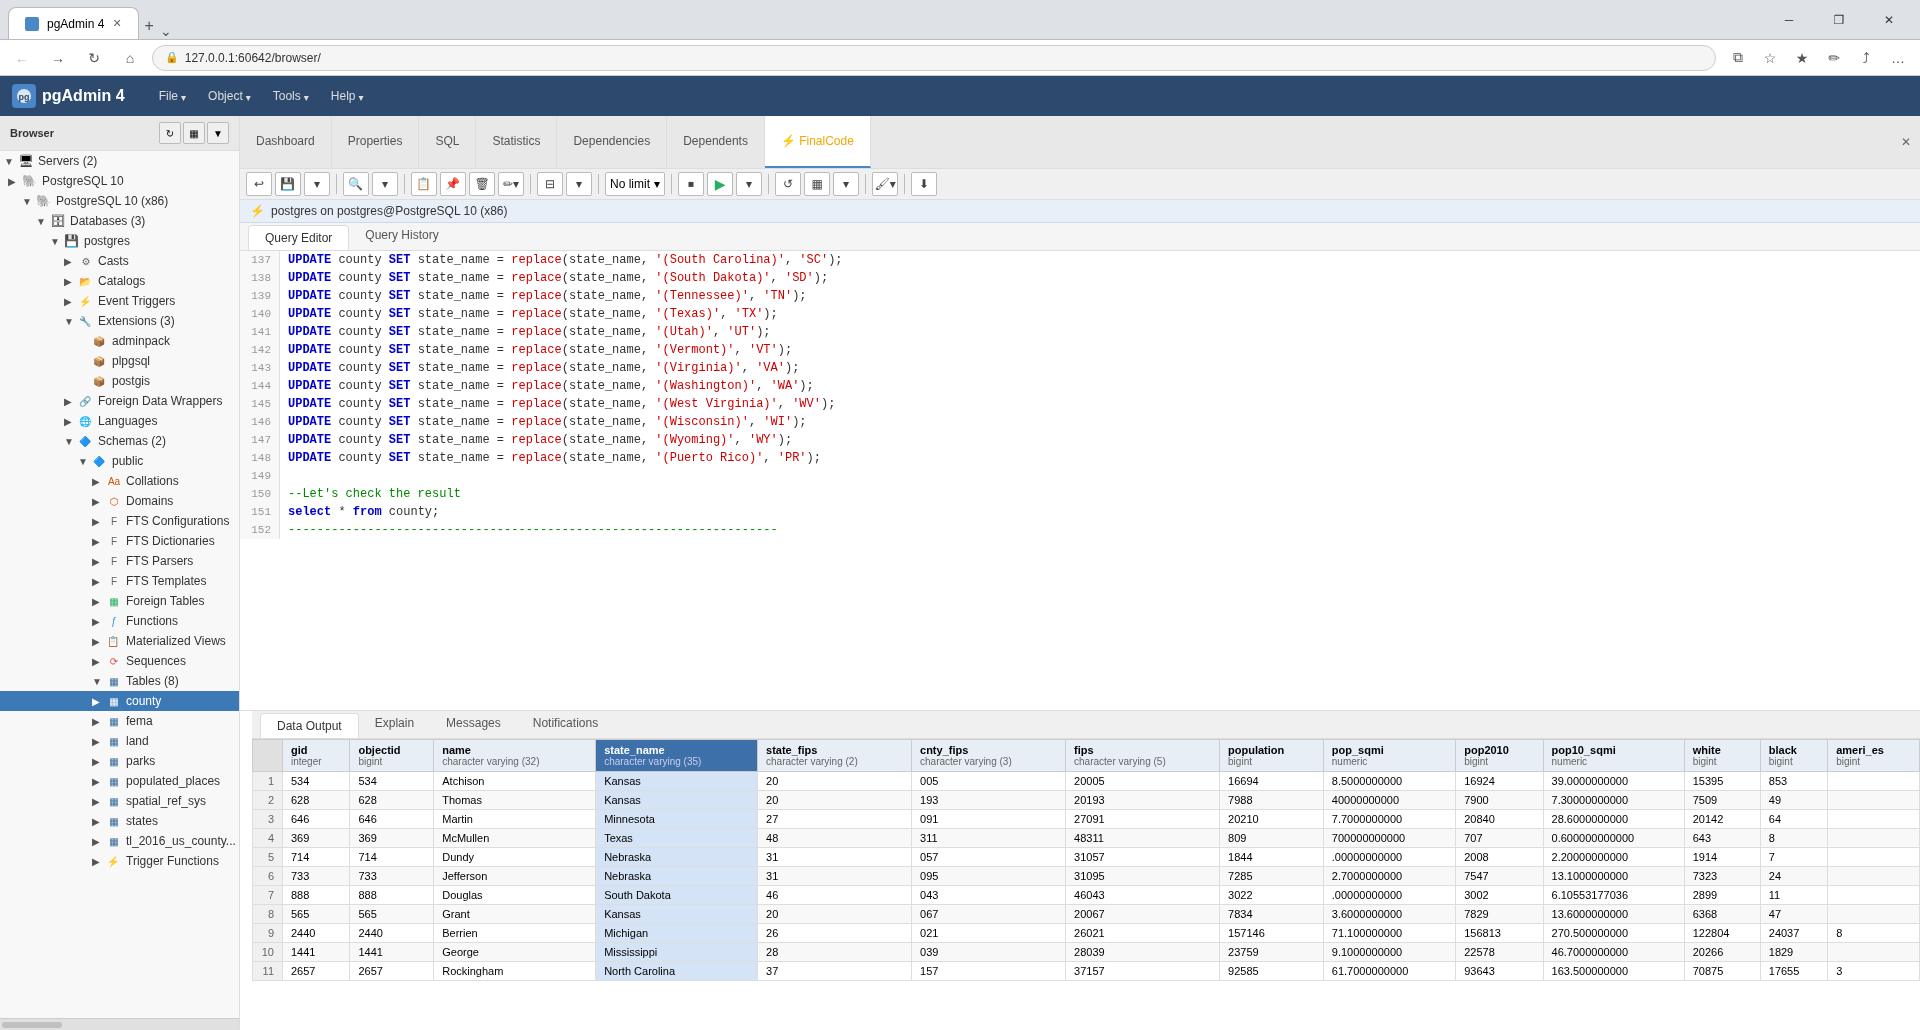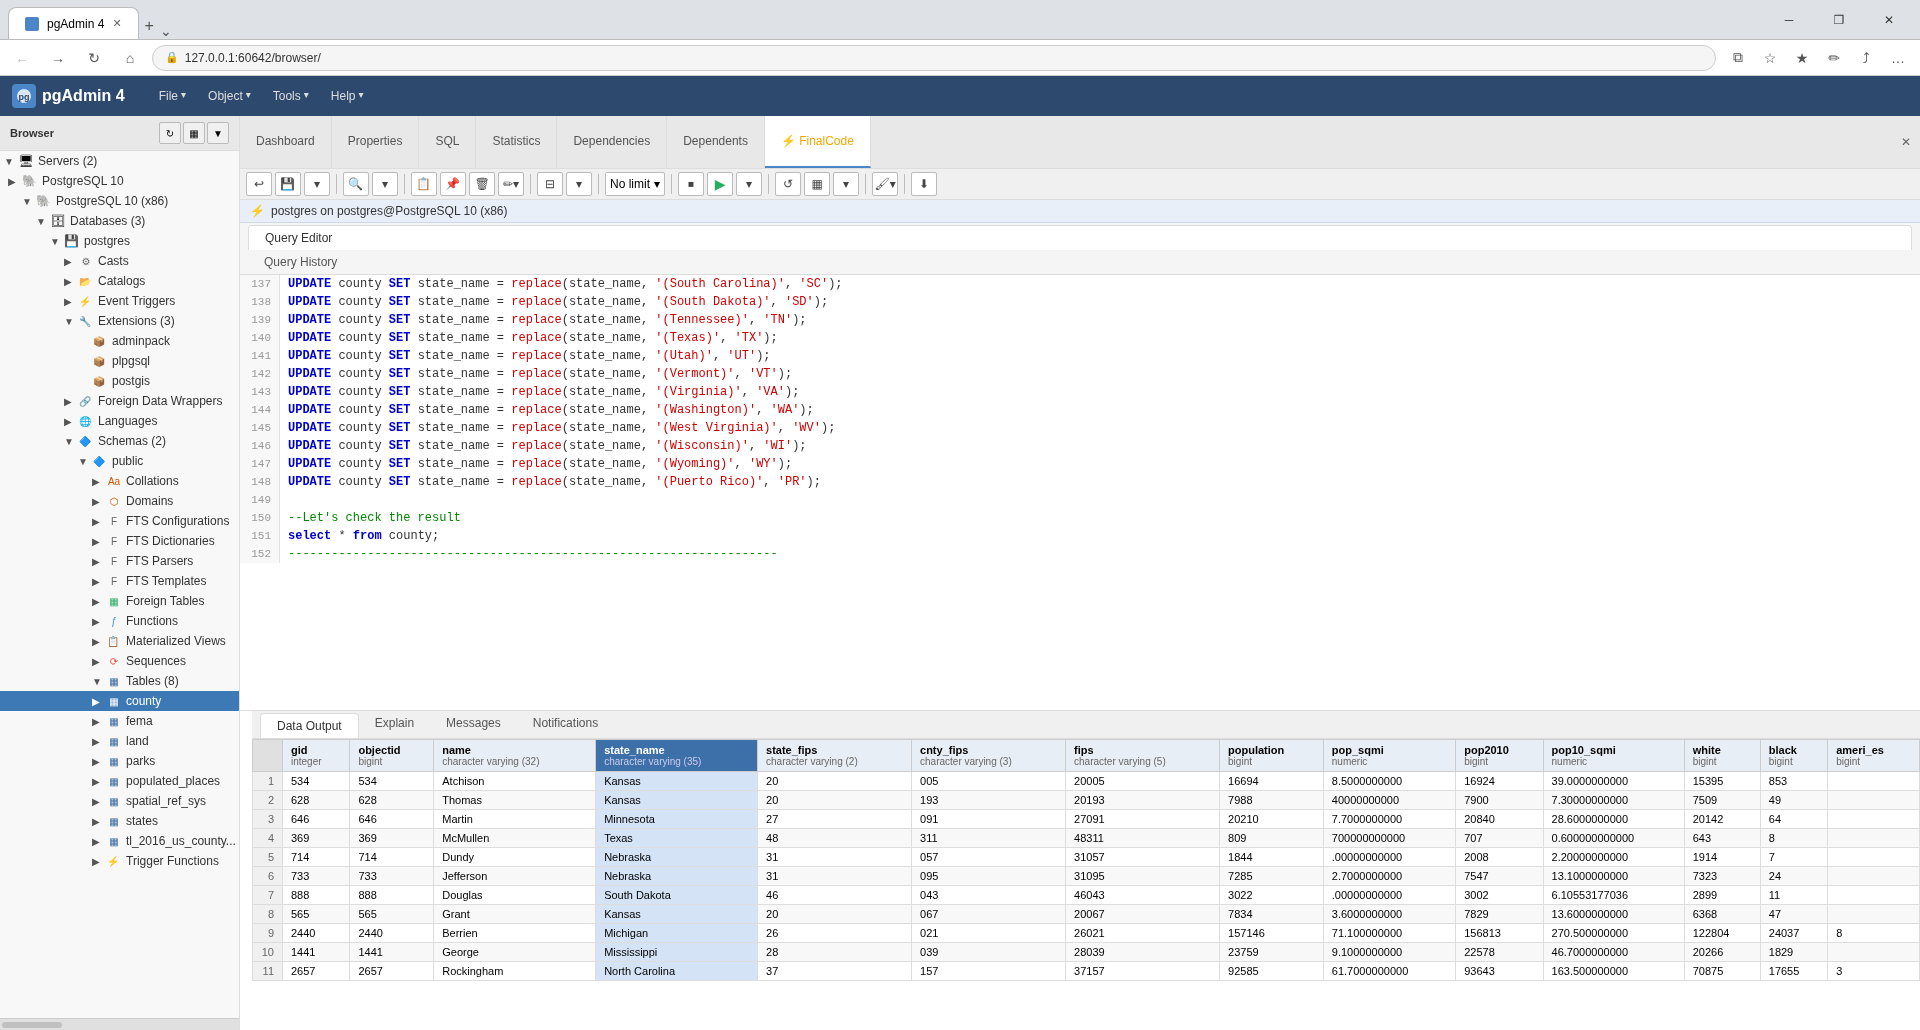--- a/index.html
+++ b/index.html
@@ -26,21 +26,21 @@
     .url-text { color: #333; font-size: 12px; }
     .browser-actions { display: flex; gap: 4px; }
     .browser-action-btn { width: 28px; height: 28px; border: none; background: transparent; cursor: pointer; border-radius: 50%; color: #555; font-size: 14px; display: flex; align-items: center; justify-content: center; }
 
     
     .pgadmin-app { display: flex; flex-direction: column; height: calc(1030px - 76px); }
     .pgadmin-header { background: #2d4a6e; height: 40px; display: flex; align-items: center; padding: 0 12px; gap: 8px; }
     .pgadmin-logo { color: white; font-size: 16px; font-weight: bold; display: flex; align-items: center; gap: 6px; }
     .pgadmin-logo-icon { width: 24px; height: 24px; background: #4a86c8; border-radius: 4px; display: flex; align-items: center; justify-content: center; color: white; font-size: 12px; font-weight: bold; }
     .pgadmin-menu { display: flex; gap: 2px; margin-left: 16px; }
-    .menu-item { color: #ddd; padding: 4px 10px; cursor: pointer; border-radius: 3px; font-size: 12px; display: flex; align-items: flex-start; gap: 3px; }
+    .menu-item { color: #ddd; padding: 4px 10px; cursor: pointer; border-radius: 3px; font-size: 12px; display: flex; align-items: flex-end; gap: 3px; }
     .menu-arrow { font-size: 10px; }
 
     
     .main-area { display: flex; flex: 1; overflow: hidden; }
 
     
     .sidebar { width: 240px; min-width: 240px; background: #f8f8f8; border-right: 1px solid #ddd; display: flex; flex-direction: column; overflow: hidden; }
     .sidebar-header { background: #e8e8e8; padding: 6px 10px; font-size: 11px; font-weight: bold; color: #333; border-bottom: 1px solid #ddd; display: flex; align-items: center; gap: 6px; }
     .sidebar-tools { display: flex; gap: 2px; margin-left: auto; }
     .sidebar-tool-btn { width: 22px; height: 22px; border: 1px solid #bbb; background: #f0f0f0; cursor: pointer; font-size: 10px; display: flex; align-items: center; justify-content: center; border-radius: 2px; }
@@ -73,21 +73,21 @@
     
     .editor-area { flex: 1; display: flex; flex-direction: column; overflow: hidden; background: #fff; }
     .editor-toolbar { background: #f0f0f0; border-bottom: 1px solid #ddd; padding: 3px 6px; display: flex; align-items: center; gap: 3px; }
     .toolbar-btn { width: 26px; height: 24px; border: 1px solid #bbb; background: #fff; cursor: pointer; font-size: 12px; display: flex; align-items: center; justify-content: center; border-radius: 2px; color: #444; }
     .toolbar-separator { width: 1px; height: 20px; background: #bbb; margin: 0 3px; }
     .toolbar-dropdown { display: flex; align-items: center; border: 1px solid #bbb; background: #fff; border-radius: 2px; padding: 0 4px; height: 24px; cursor: pointer; gap: 4px; font-size: 12px; }
 
     .server-bar { background: #e8eff8; border-bottom: 1px solid #ccd9e8; padding: 4px 10px; font-size: 12px; color: #333; display: flex; align-items: center; gap: 6px; }
     .server-icon { color: #4a86c8; }
 
-    .query-editor-tabs { border-bottom: 1px solid #ddd; background: #f5f5f5; display: flex; padding: 0 8px; flex-direction: column; }
+    .query-editor-tabs { border-bottom: 1px solid #ddd; background: #f5f5f5; display: flex; padding: 0 8px; }
     .query-tab { padding: 5px 16px; font-size: 12px; cursor: pointer; color: #555; }
     .query-tab.active { background: #fff; border-top: 1px solid #ddd; border-left: 1px solid #ddd; border-right: 1px solid #ddd; color: #333; margin-top: 2px; border-radius: 4px 4px 0 0; }
 
     .code-editor { flex: 1; overflow: auto; background: #fff; font-family: 'Courier New', monospace; font-size: 12px; padding: 0; }
     .code-line { display: flex; min-height: 18px; line-height: 18px; }
     .line-number { width: 40px; min-width: 40px; text-align: right; padding-right: 8px; color: #999; background: #f8f8f8; border-right: 1px solid #e0e0e0; user-select: none; font-size: 11px; }
     .line-content { padding: 0 8px; white-space: pre; color: #333; }
     .kw { color: #0000cc; font-weight: bold; }
     .fn { color: #cc0000; }
     .str { color: #cc0000; }

